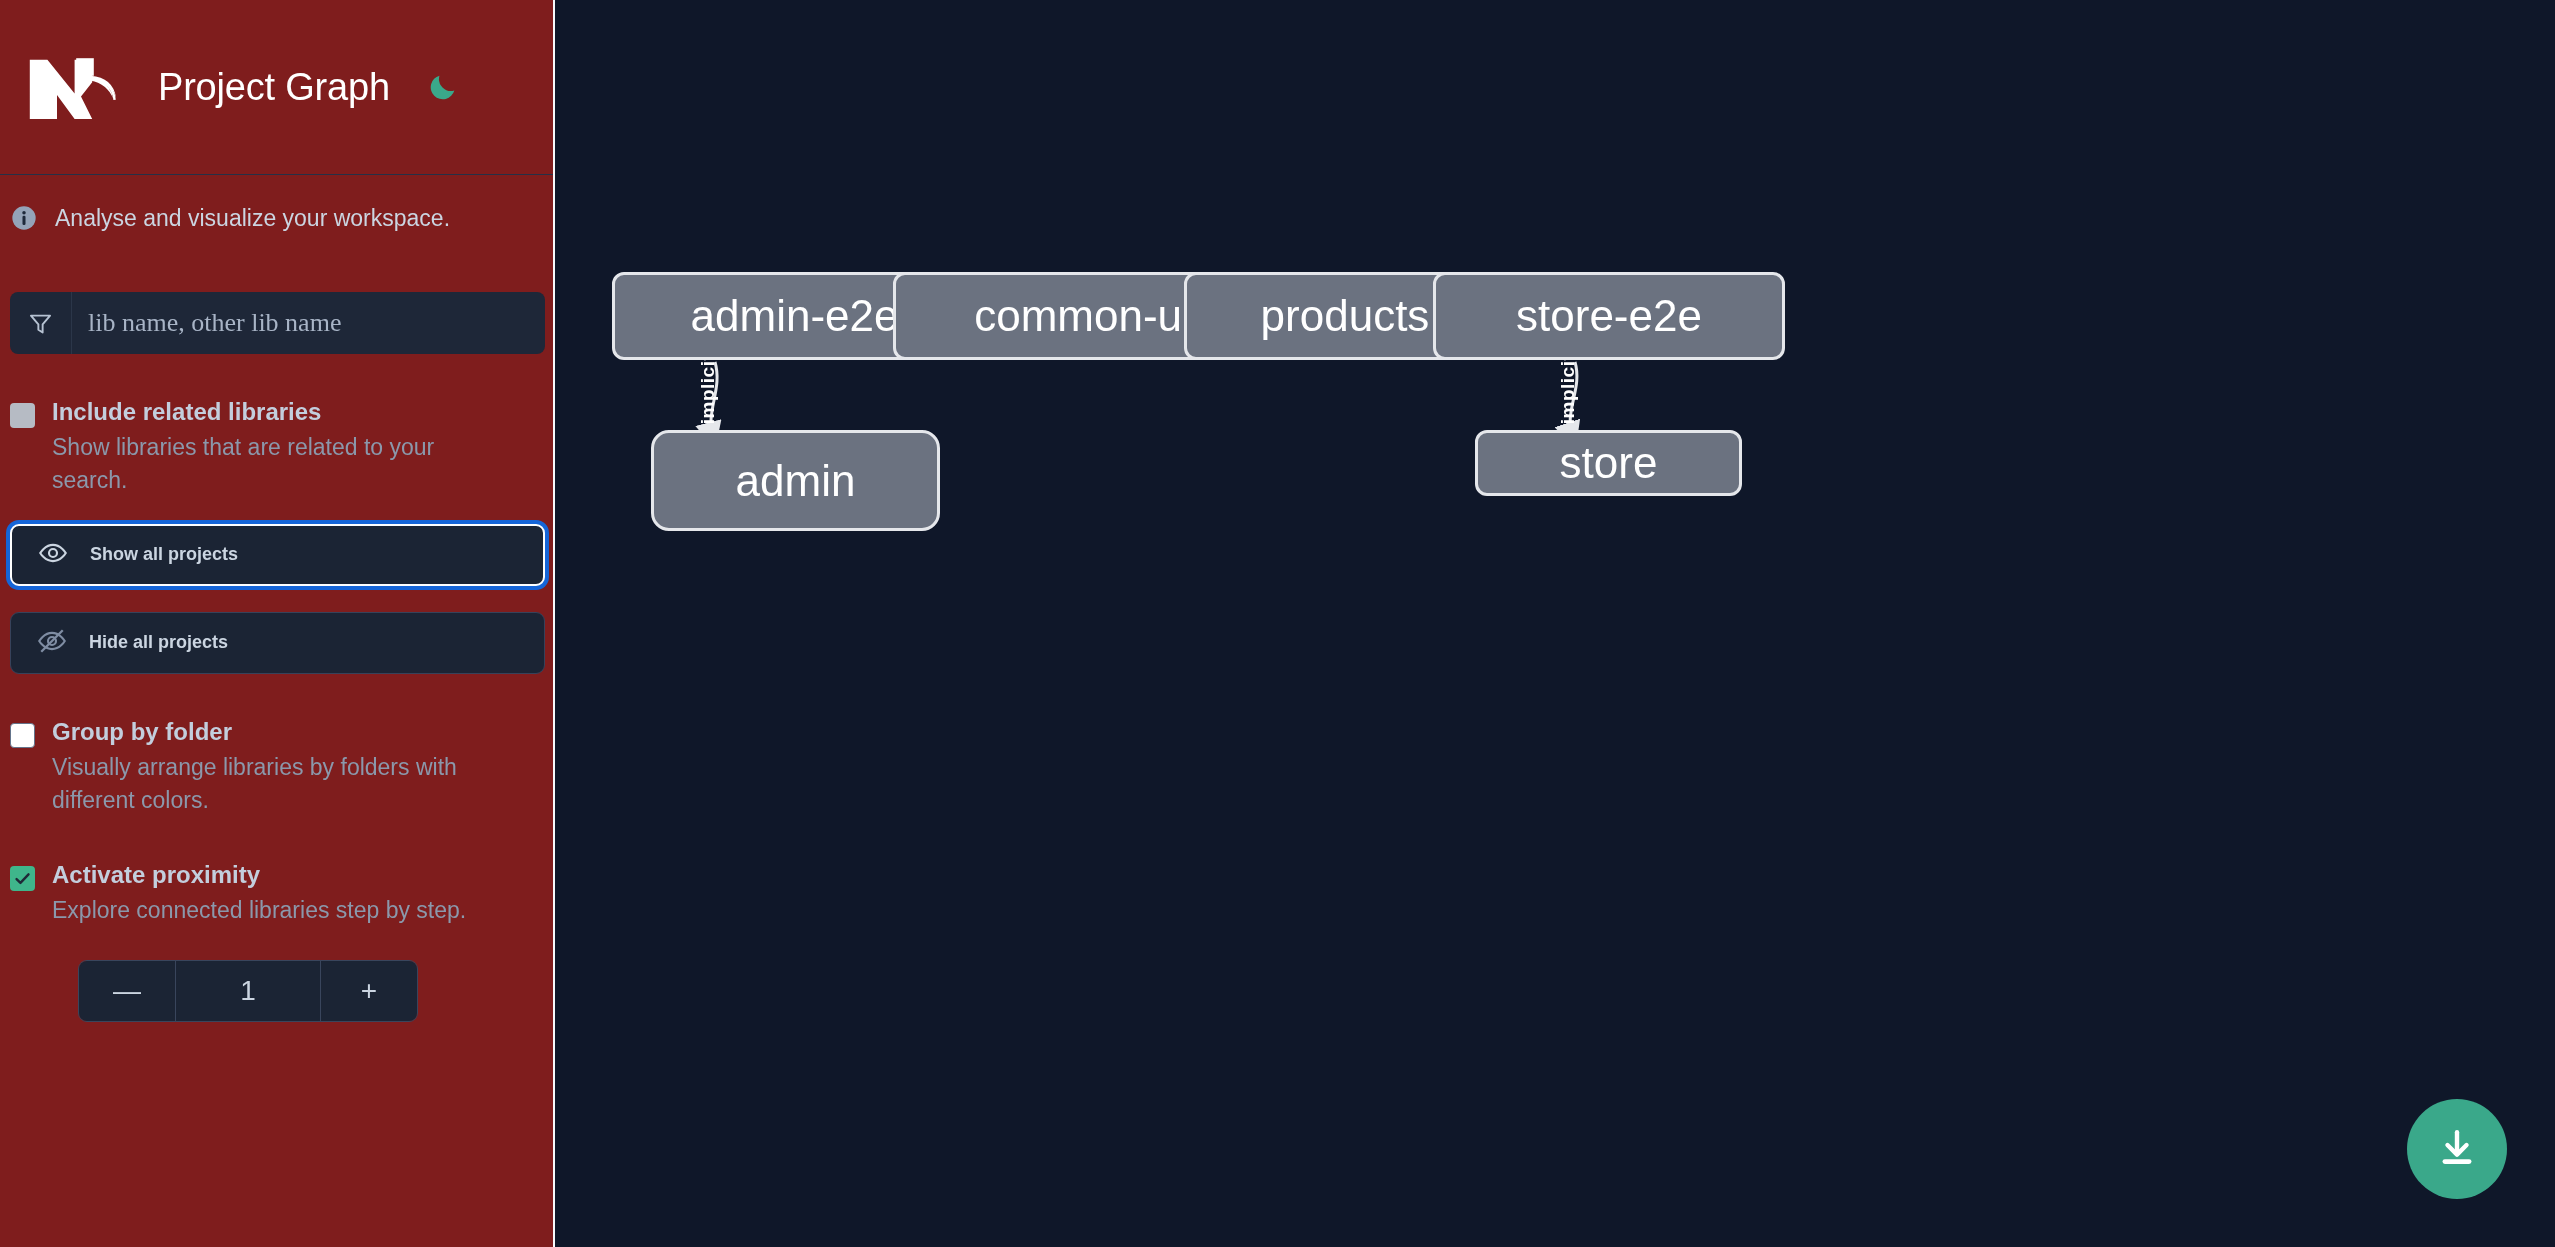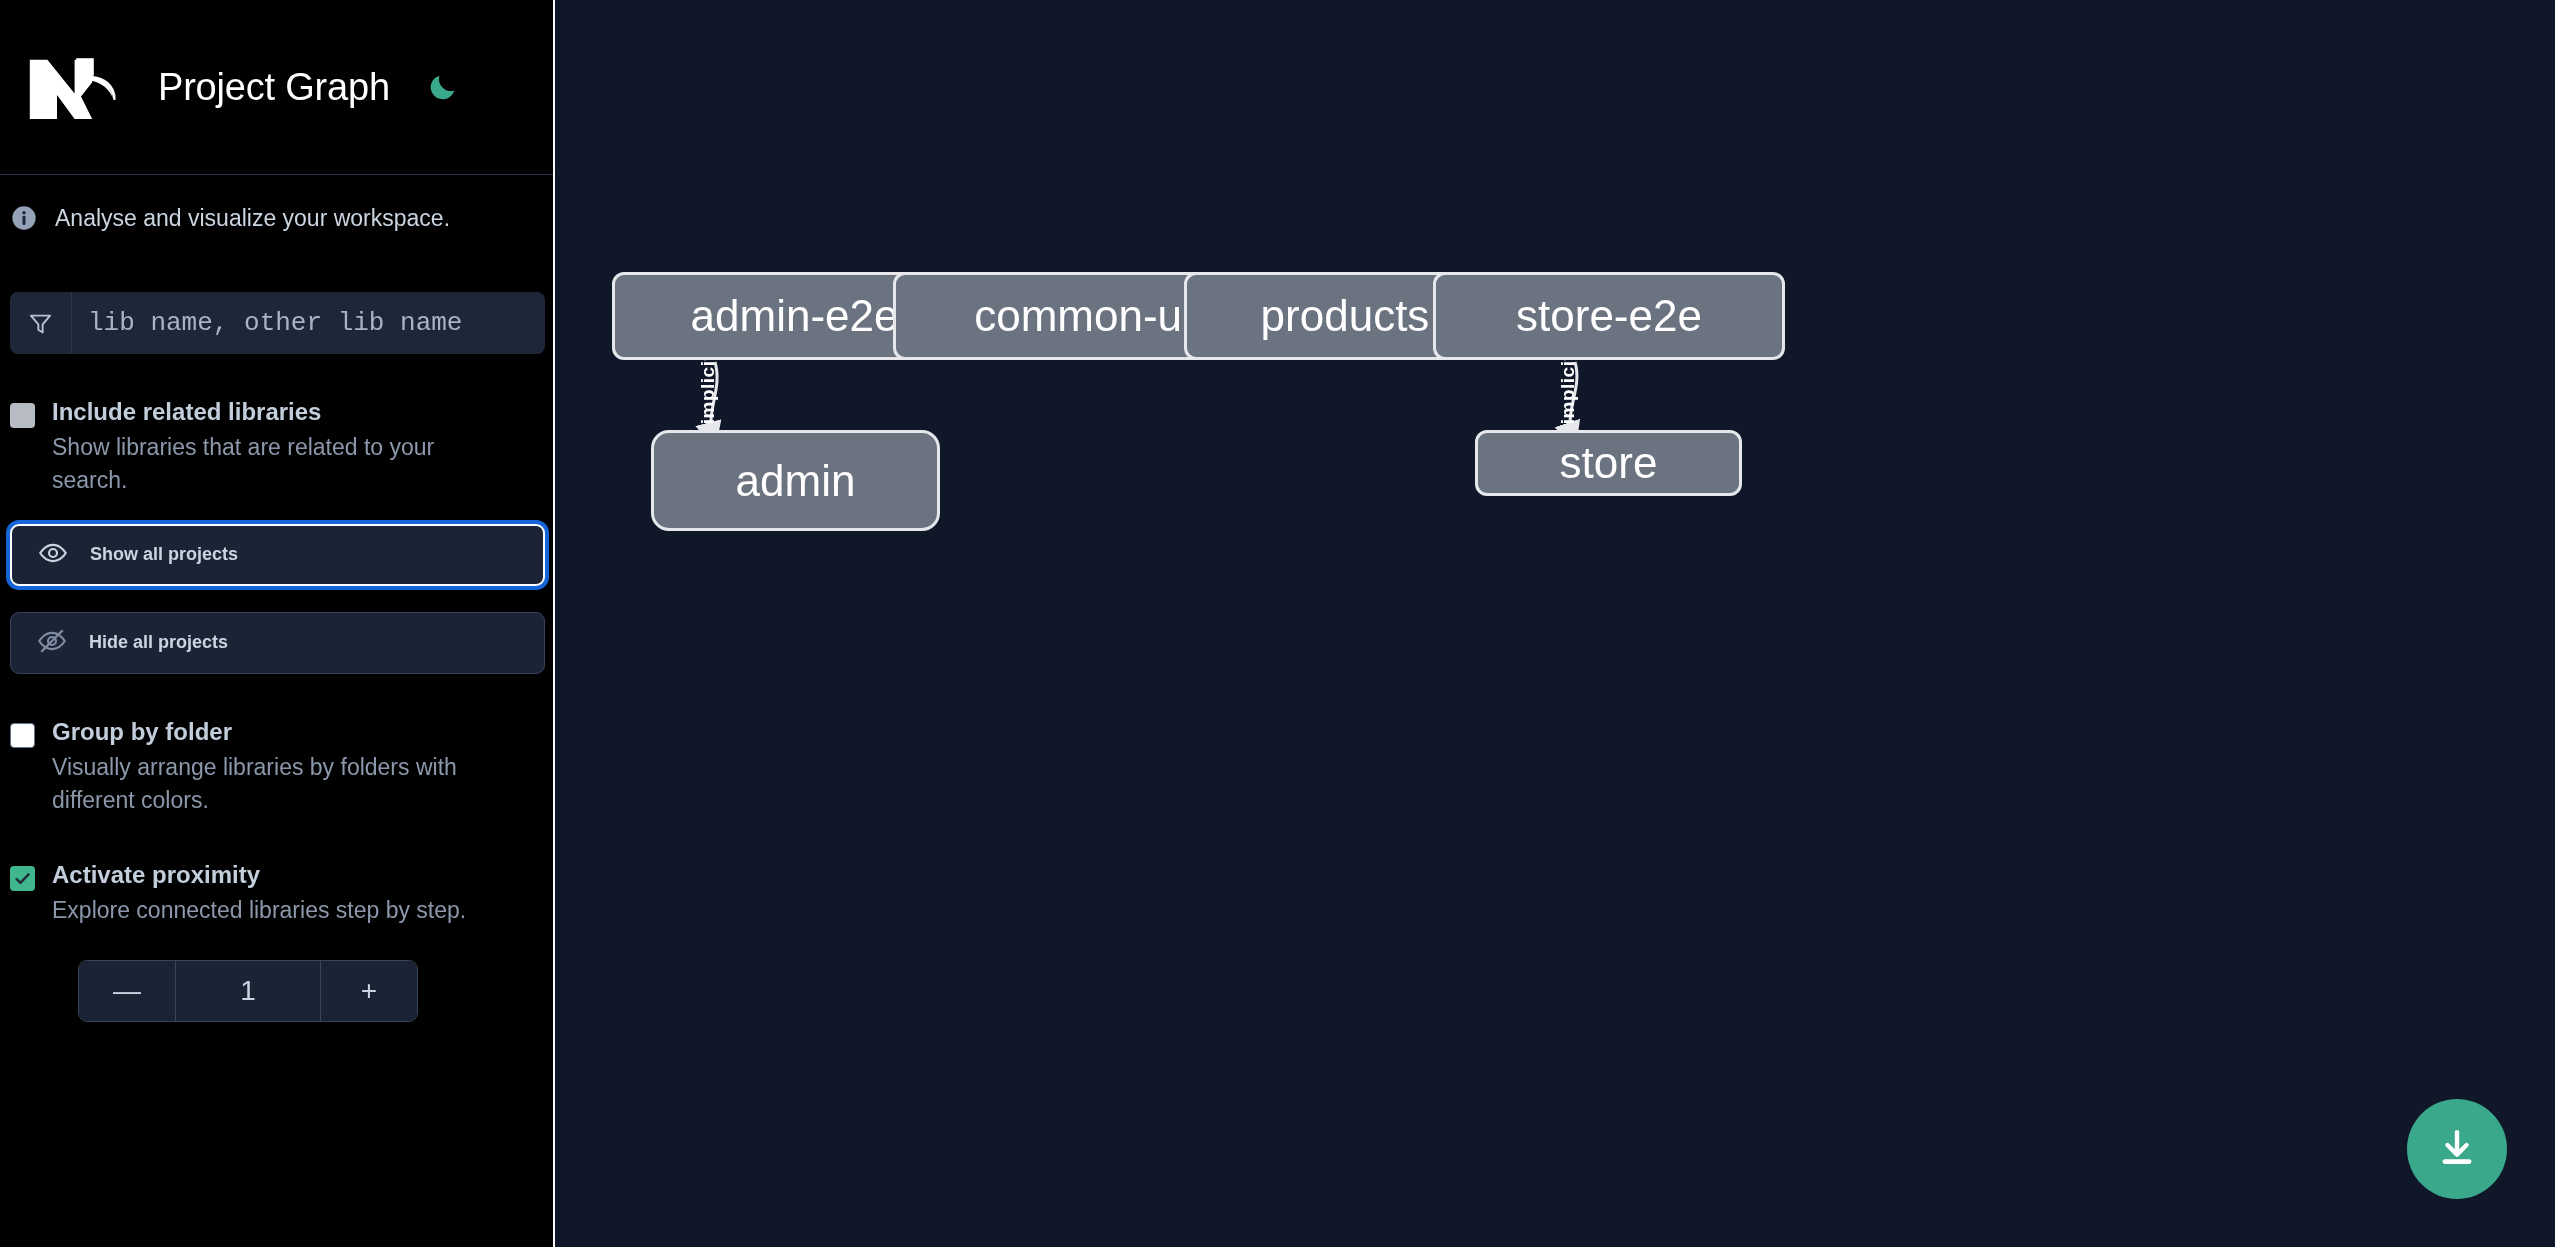--- a/index.html
+++ b/index.html
@@ -8,21 +8,21 @@
     overflow: hidden;
     background: #0f172a;
     font-family: "Liberation Sans", sans-serif;
   }
   #app { position: relative; width: 2555px; height: 1247px; display: flex; }
 
   
   .sidebar {
     position: relative;
     width: 555px; height: 1247px;
-    background: #000000;
+    background: #7f1d1d;
     flex: 0 0 555px;
     overflow: hidden;
   }
   .sidebar-header {
     height: 175px;
     display: flex; align-items: center;
     padding-left: 25px;
     border-bottom: 1px solid #253047;
   }
   .nx-logo { width: 96px; height: 72px; flex: 0 0 auto; }
@@ -62,21 +62,21 @@
     width: 62px; flex: 0 0 62px;
     display: flex; align-items: center; justify-content: center;
     border-right: 1px solid #2b3649;
   }
   .filter-input {
     flex: 1 1 auto;
     background: transparent;
     border: none; outline: none;
     color: #e2e8f0;
     font-size: 26px;
-    font-family: Liberation Mono, monospace;
+    font-family: Liberation Serif, serif;
     padding: 0 16px;
   }
   .filter-input::placeholder { color: #a8b4c6; }
 
   .check-block { margin-top: 43px; display: flex; gap: 17px; align-items: flex-start; }
   .cbx {
     width: 25px; height: 25px; flex: 0 0 25px;
     border-radius: 4px; margin-top: 6px;
     display: flex; align-items: center; justify-content: center;
   }

